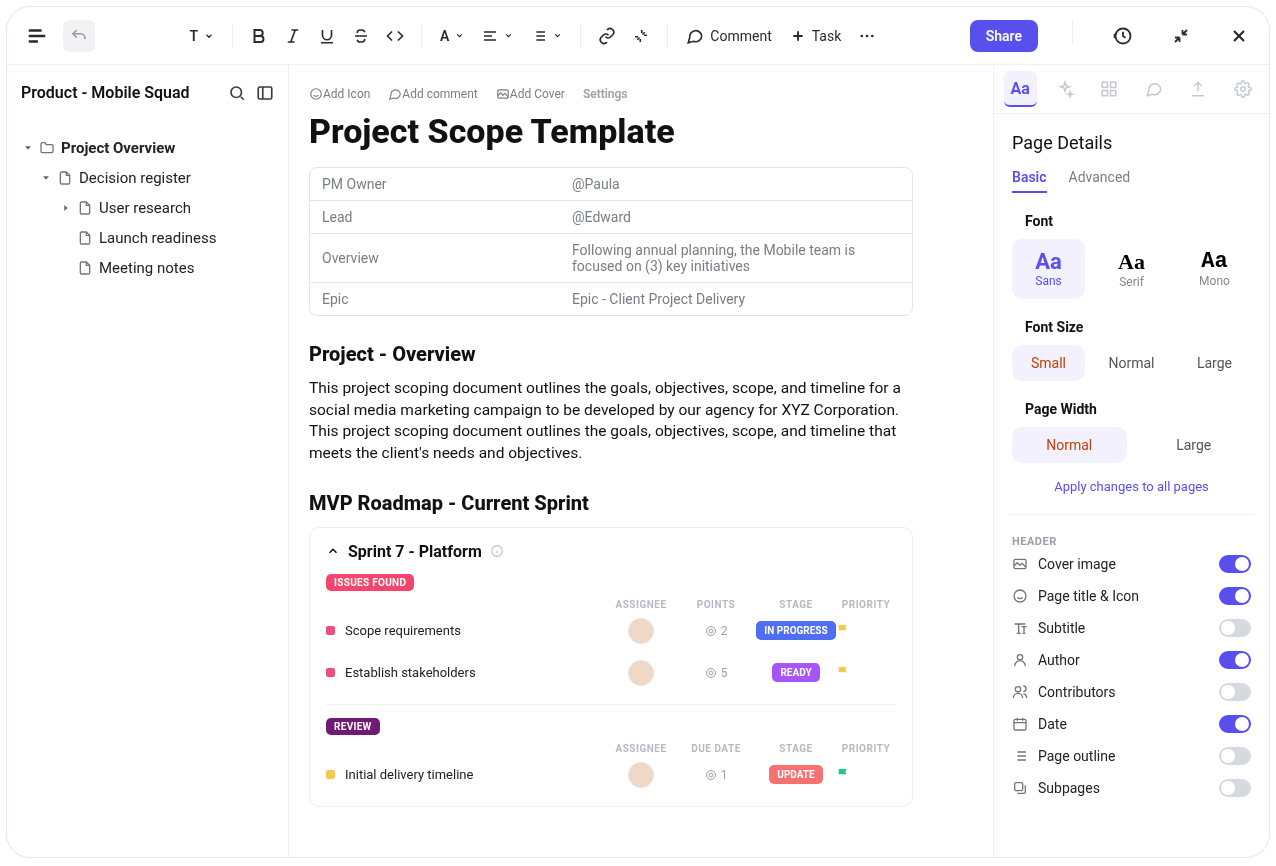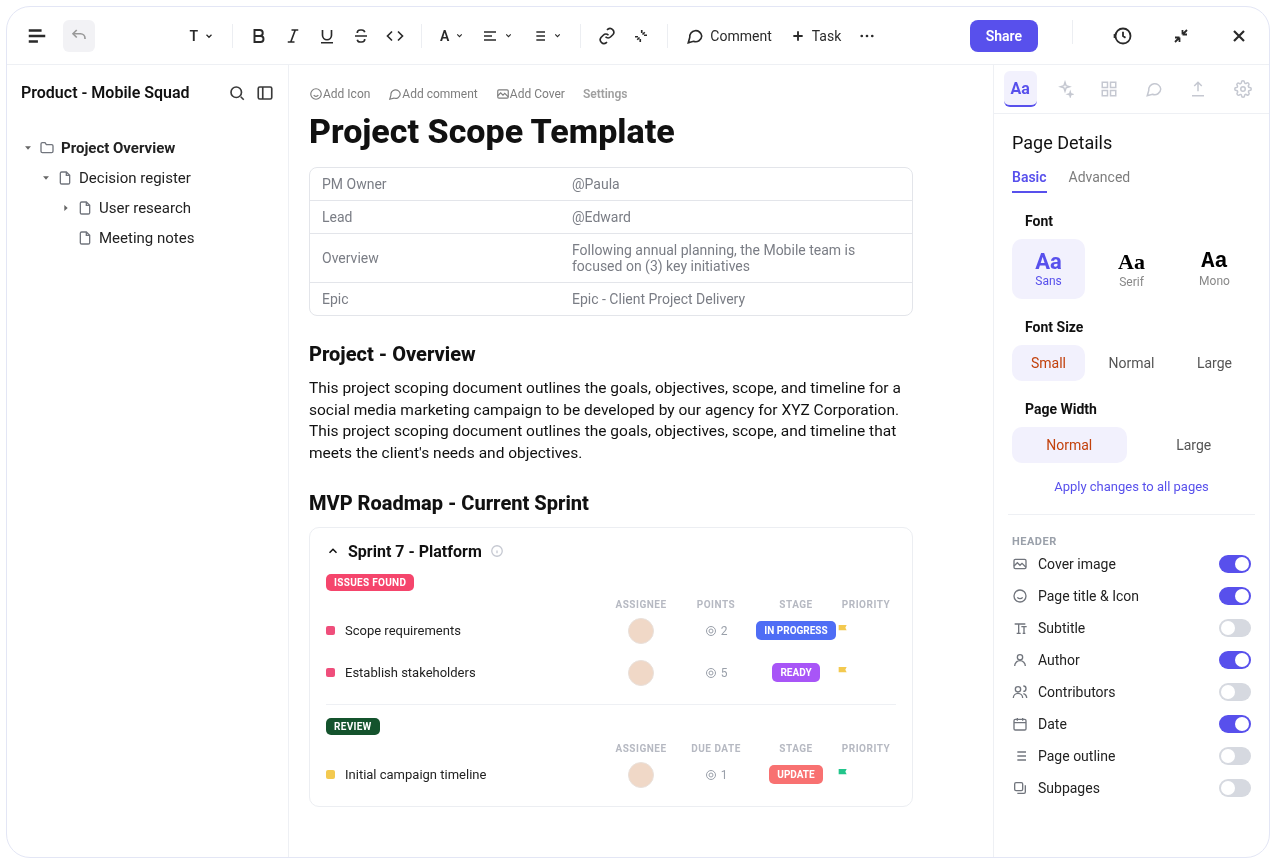--- a/index.html
+++ b/index.html
@@ -35,21 +35,21 @@
 .info-table { width: 604px; border: 1px solid #e3e5ea; border-radius: 8px; margin-top: 16px; border-collapse: separate; border-spacing: 0; overflow: hidden; }
 .info-table td { padding: 8px 12px; border-top: 1px solid #e3e5ea; font-size: 14px; color: #7a7d85; }
 .info-table tr:first-child td { border-top: none; }
 .info-table td:first-child { width: 250px; }
 .doc h2 { font-size: 20px; font-weight: 800; margin-top: 26px; color: #111; }
 .doc p.body { font-size: 15.5px; color: #111; line-height: 1.4; margin-top: 12px; max-width: 608px; }
 .sprint-box { border: 1px solid #eceef2; border-radius: 10px; margin-top: 12px; padding: 14px 16px 10px; width: 604px; }
 .sprint-head { display: flex; align-items: center; gap: 8px; font-size: 16px; font-weight: 700; color: #111; }
 .status-pill { display: inline-block; font-size: 10px; font-weight: 700; padding: 3px 8px; border-radius: 5px; letter-spacing: .3px; }
 .pill-red { background: #f5456c; color: #fff; }
-.pill-orange { background: #14532d; color: #fff; }
+.pill-orange { background: #701a75; color: #fff; }
 .task-head-row { display: grid; grid-template-columns: 1fr 70px 80px 80px 60px; font-size: 10px; font-weight: 700; color: #b6b9c2; text-align: center; letter-spacing: .5px; margin-top: 8px; }
 .task-row { display: grid; grid-template-columns: 1fr 70px 80px 80px 60px; align-items: center; font-size: 13px; color: #222; padding: 8px 0; }
 .task-name { display: flex; align-items: center; gap: 10px; }
 .sq { width: 9px; height: 9px; border-radius: 2px; }
 .sq-red { background: #ef4e7b; }
 .sq-yellow { background: #f3c94f; }
 .avatar { width: 26px; height: 26px; border-radius: 50%; background: #f0d8c7; margin: 0 auto; border: 1px solid #e9e0da; }
 .points { display: flex; align-items: center; justify-content: center; gap: 4px; color: #9aa0aa; font-size: 12px; }
 .stage-pill { display: inline-block; font-size: 10px; font-weight: 700; padding: 4px 8px; border-radius: 5px; color: #fff; text-align: center; }
 .stage-progress { background: #4f6df5; }
@@ -277,20 +277,27 @@
               <path d="M14 3H7a2 2 0 00-2 2v14a2 2 0 002 2h10a2 2 0 002-2V8z"></path>
               <path d="M14 3v5h5"></path>
             </svg>
           <span>User research</span>
         </div>
         <div class="tree-item tree-indent3">
           <svg class="small-icon" viewBox="0 0 24 24" fill="none" stroke="currentColor" stroke-width="2">
               <path d="M14 3H7a2 2 0 00-2 2v14a2 2 0 002 2h10a2 2 0 002-2V8z"></path>
               <path d="M14 3v5h5"></path>
             </svg>
+          <span>Launch readiness</span>
+        </div>
+        <div class="tree-item tree-indent3">
+          <svg class="small-icon" viewBox="0 0 24 24" fill="none" stroke="currentColor" stroke-width="2">
+              <path d="M14 3H7a2 2 0 00-2 2v14a2 2 0 002 2h10a2 2 0 002-2V8z"></path>
+              <path d="M14 3v5h5"></path>
+            </svg>
           <span>Meeting notes</span>
         </div>
       </div>
     </div>
 
     <div class="doc">
       <div class="page-actions">
         <div class="act">
             <svg width="14" height="14" viewBox="0 0 24 24" fill="none" stroke="currentColor" stroke-width="2">
               <circle cx="12" cy="12" r="9"></circle>
@@ -410,21 +417,21 @@
           <div class="task-head-row">
             <div></div>
             <div>ASSIGNEE</div>
             <div>DUE DATE</div>
             <div>STAGE</div>
             <div>PRIORITY</div>
           </div>
           <div class="task-row">
             <div class="task-name">
                 <span class="sq sq-yellow"></span>
-                <span>Initial campaign timeline</span>
+                <span>Initial delivery timeline</span>
               </div>
             <div>
                 <div class="avatar"></div>
               </div>
             <div class="points">
                 <svg width="12" height="12" viewBox="0 0 24 24" fill="none" stroke="currentColor" stroke-width="2">
                   <circle cx="12" cy="12" r="9"></circle>
                   <circle cx="12" cy="12" r="4"></circle>
                 </svg>
                 <span>1</span>

